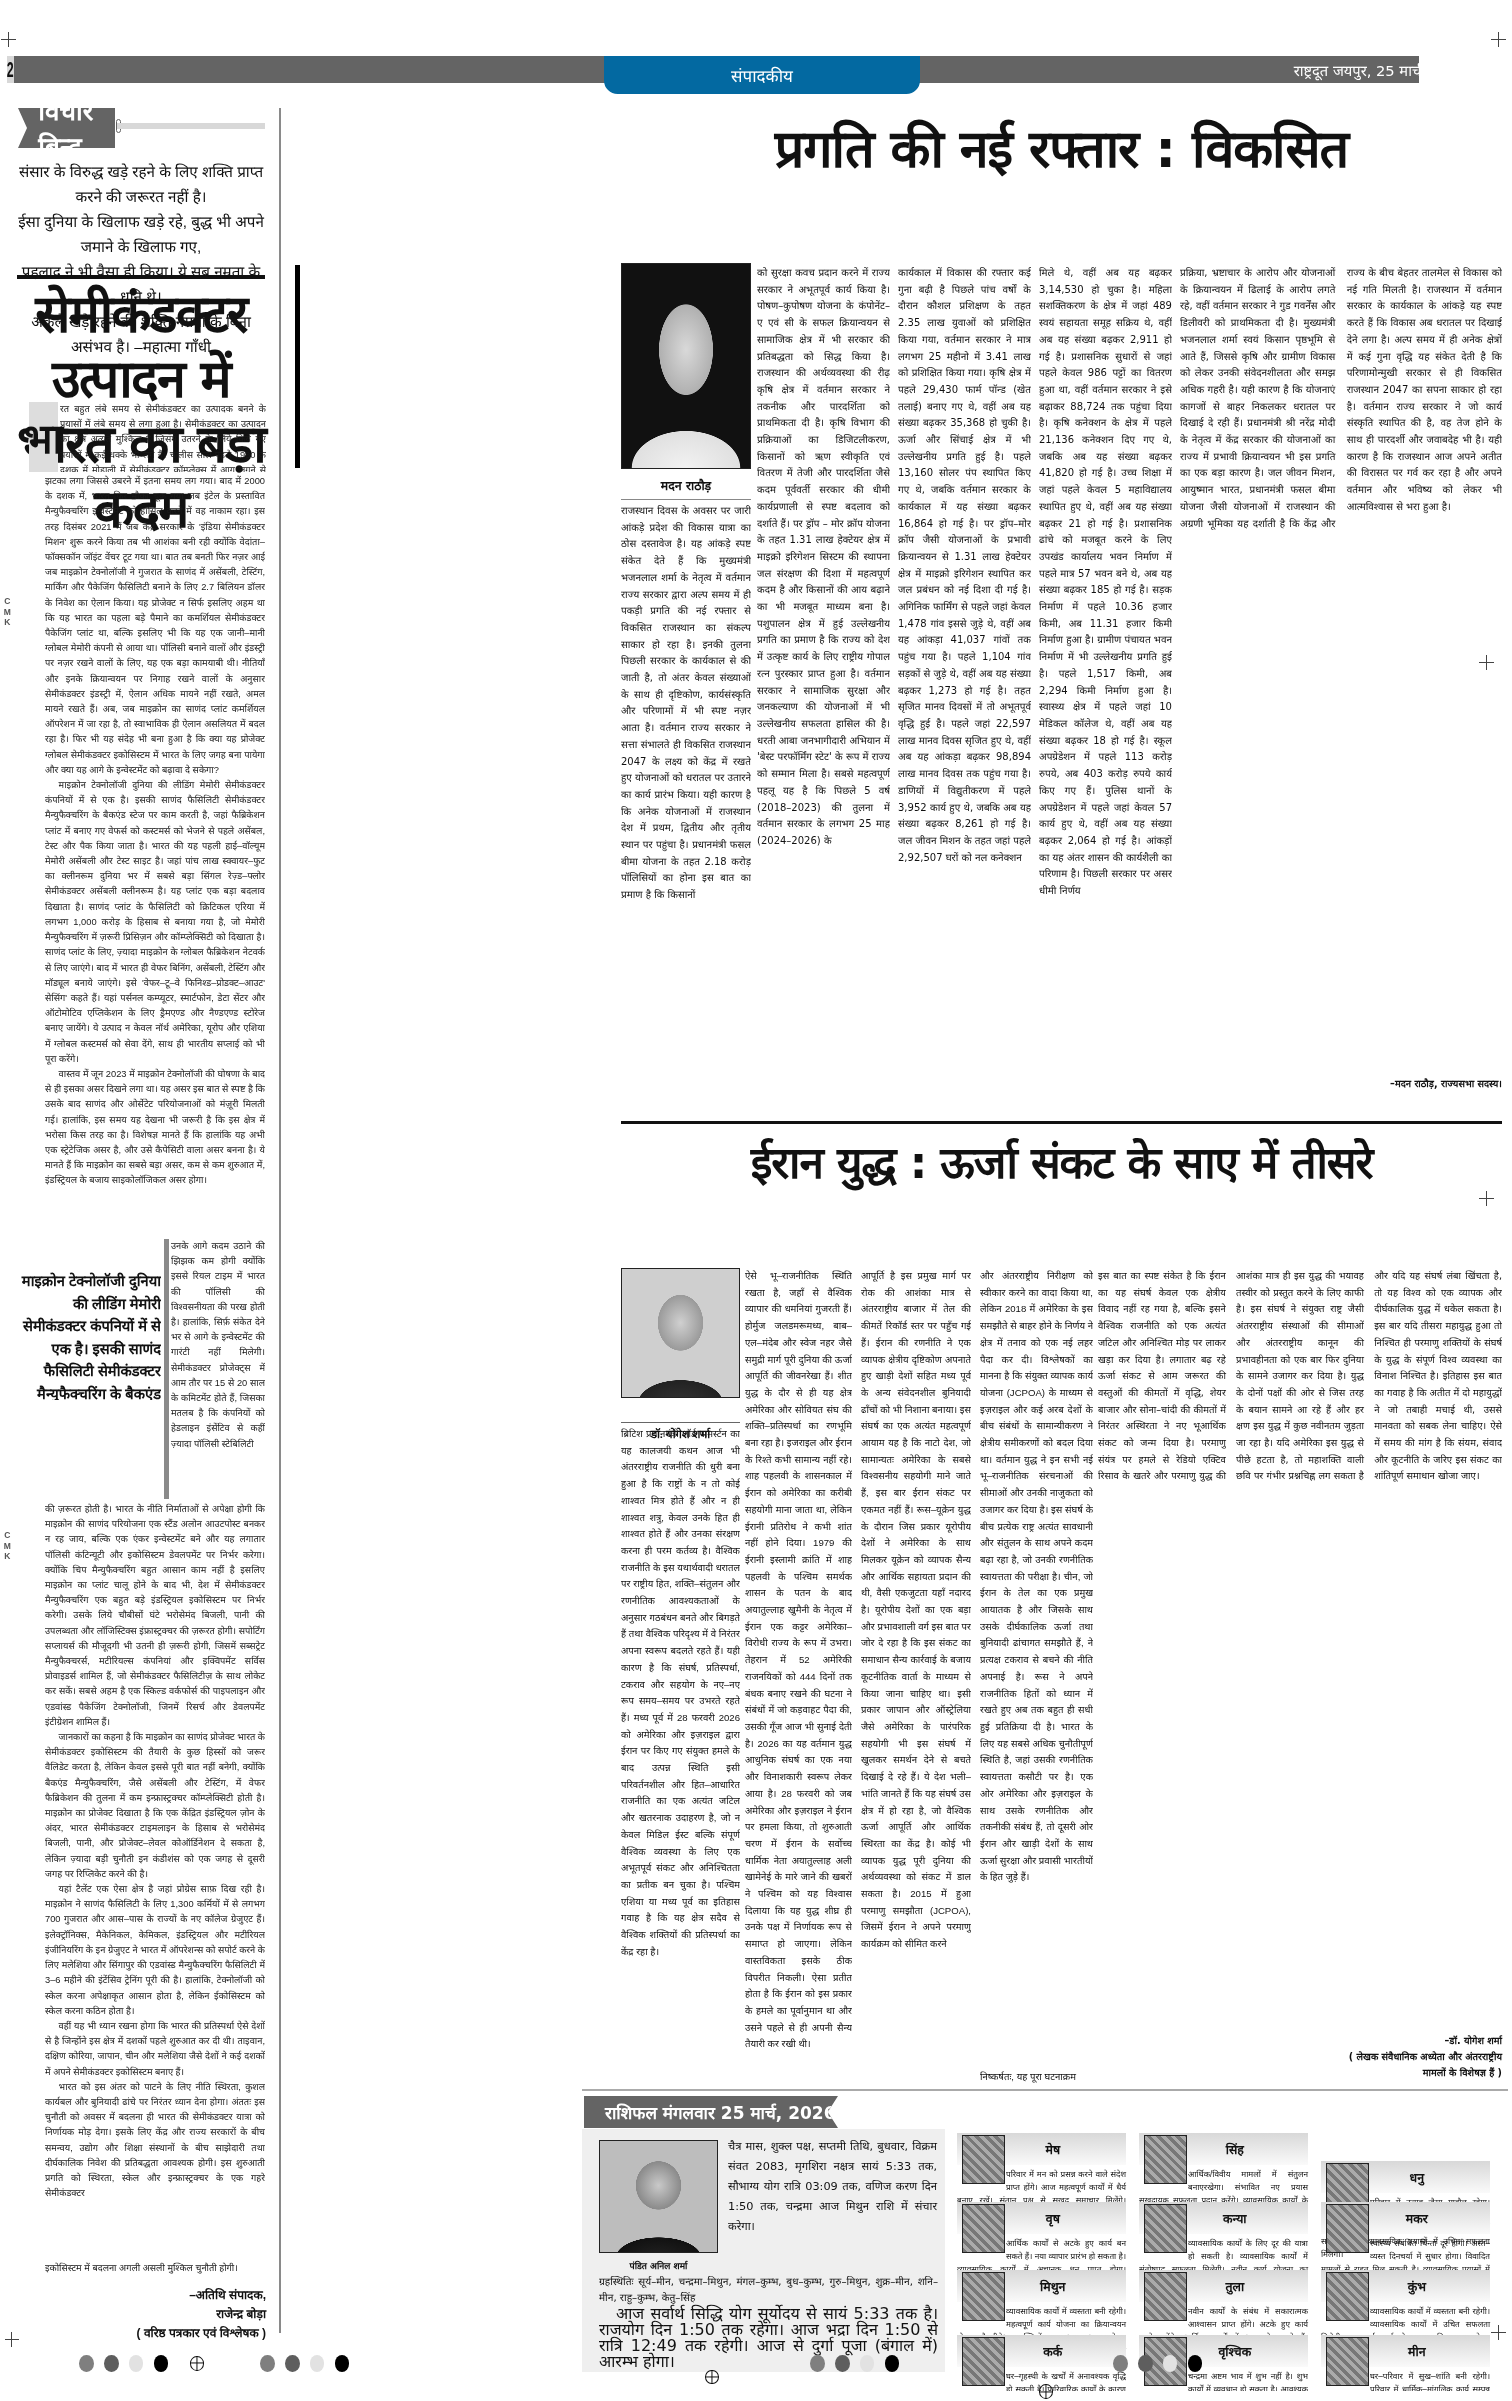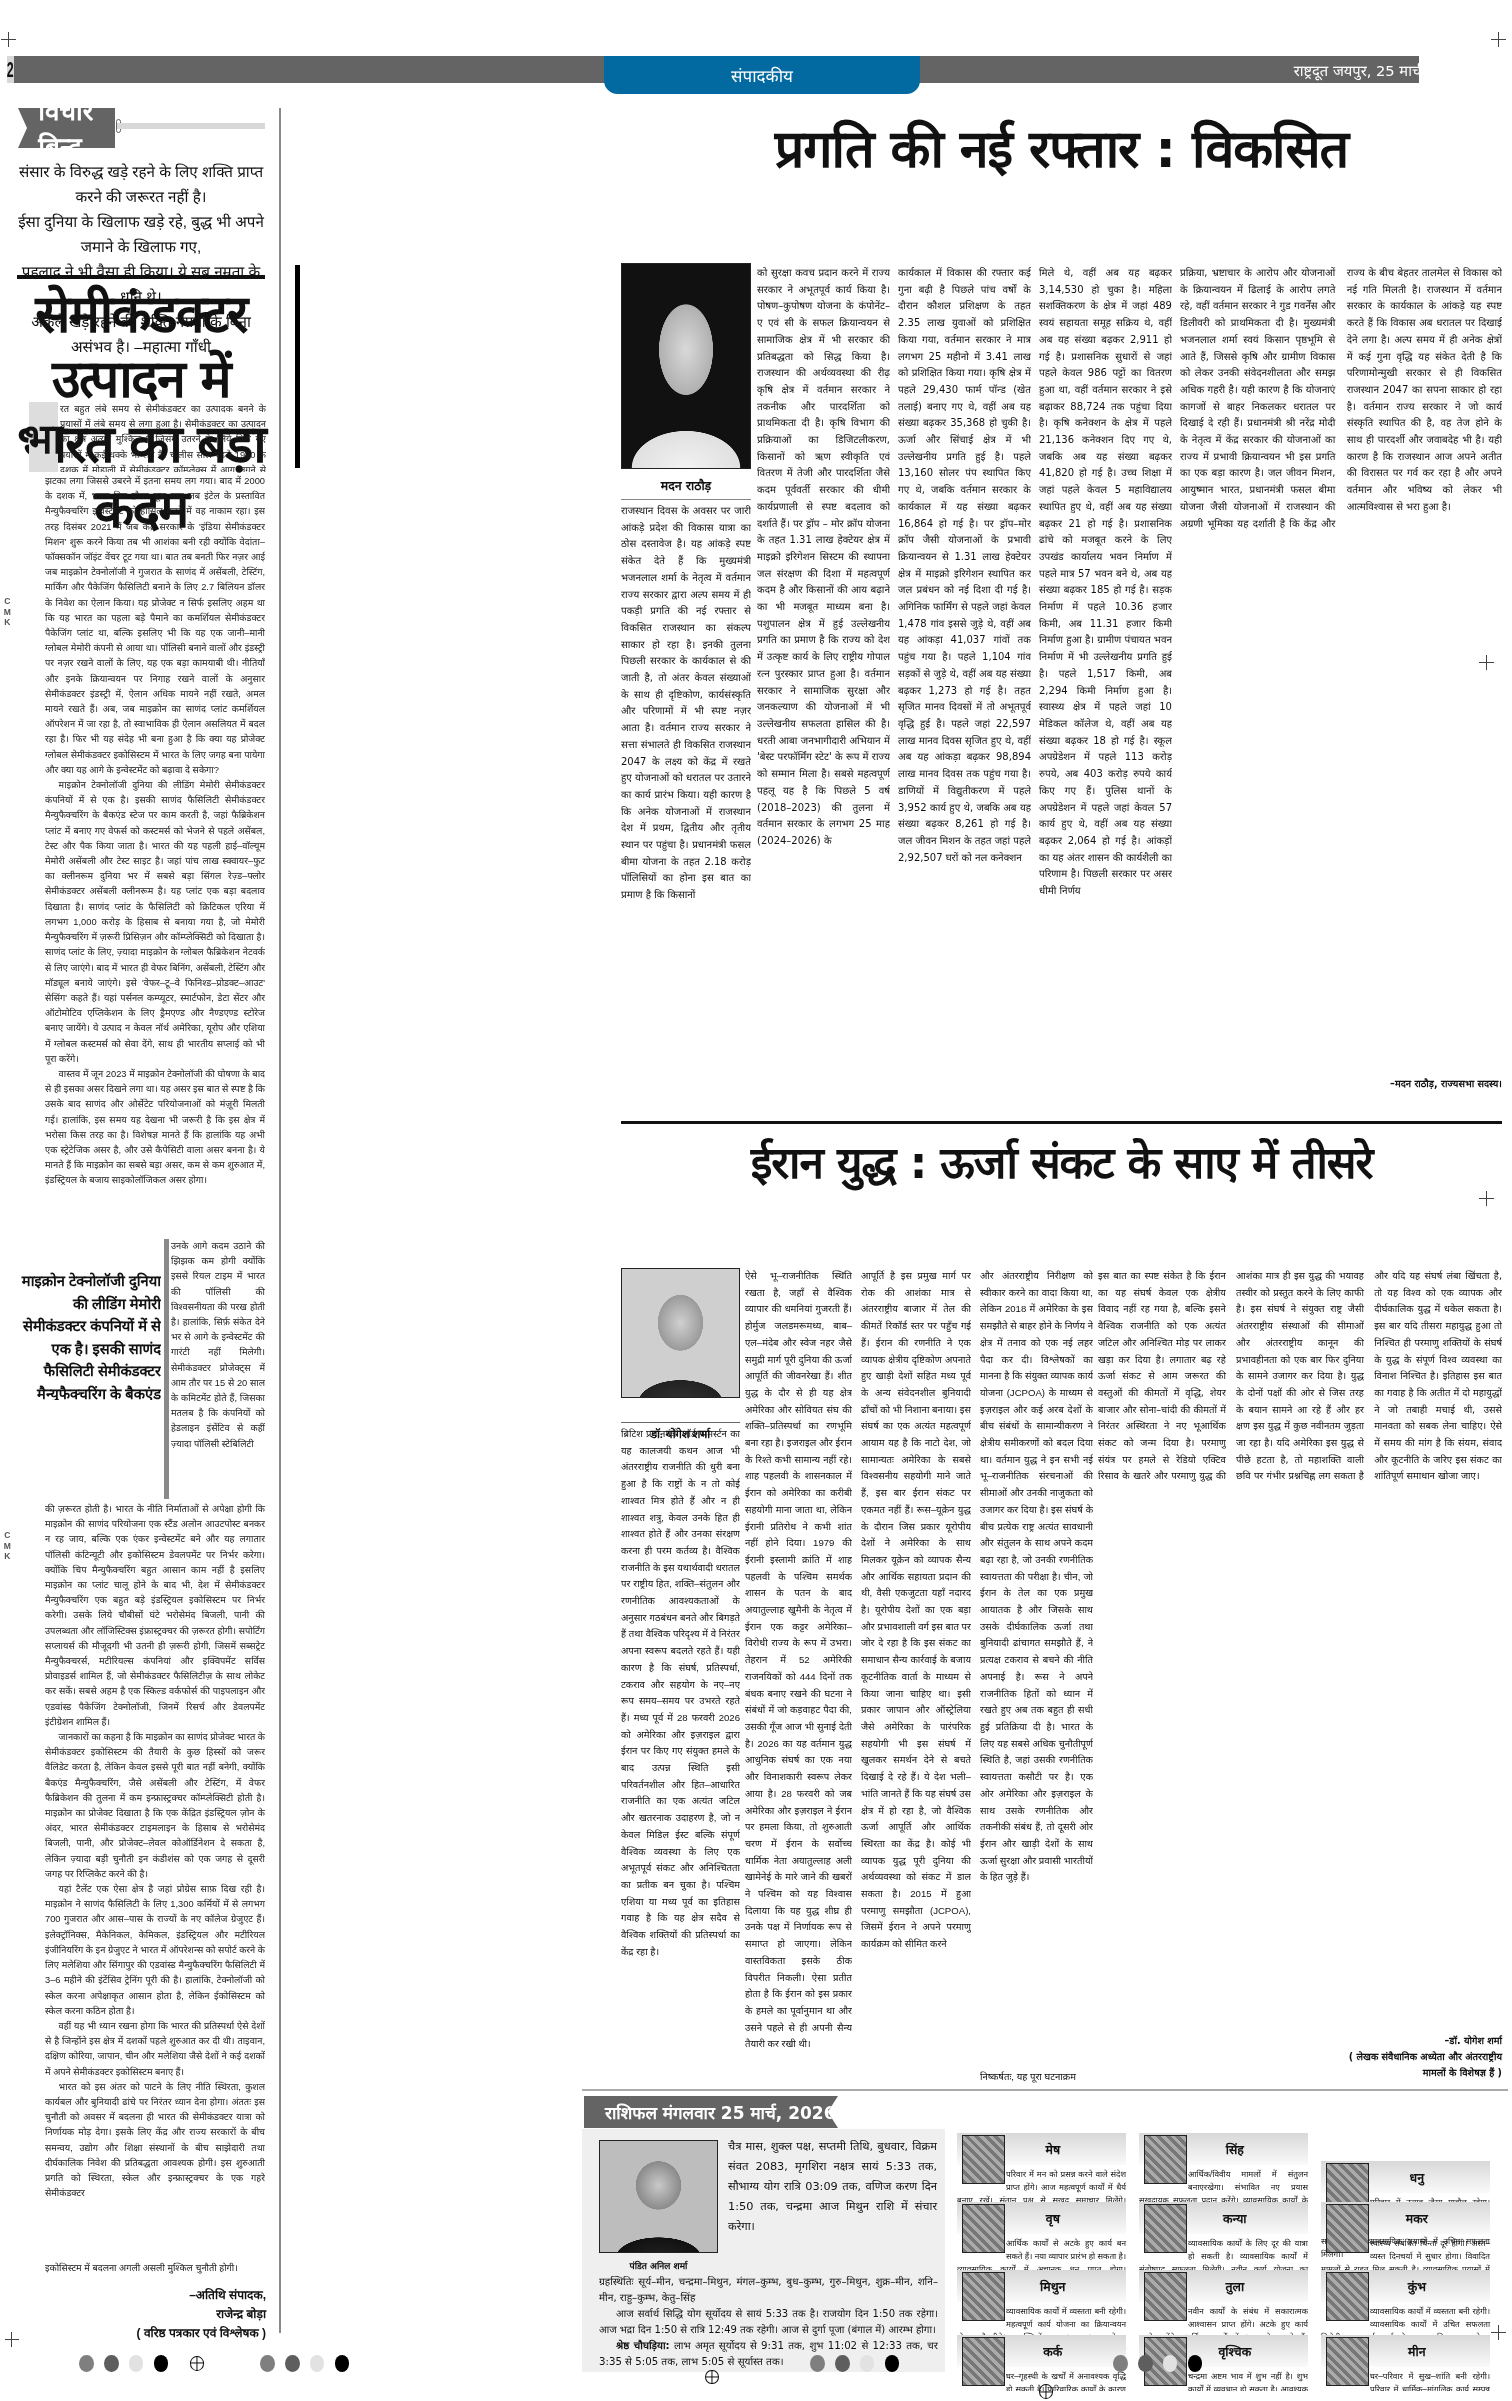--- a/index.html
+++ b/index.html
@@ -177,21 +177,21 @@
 <div class="abs" style="left:582px;top:2089px;width:926px;height:1.7px;background:#aaa;"></div>
 <div class="abs rashi-band" style="left:584px;top:2096px;width:254px;height:32px;">राशिफल मंगलवार 25 मार्च, 2026</div>
 
 <div class="abs panchang" style="left:582px;top:2129px;width:363px;height:243px;"></div>
 <div class="abs photo face3" style="left:599px;top:2140px;width:119px;height:113px;"></div>
 <div class="abs" style="left:599px;top:2259px;width:119px;font:bold 9px 'DejaVu Sans',sans-serif;text-align:center;">पंडित अनिल शर्मा</div>
 
 <div class="abs panchang-text" style="left:728px;top:2137px;width:209px;">चैत्र मास, शुक्ल पक्ष, सप्तमी तिथि, बुधवार, विक्रम संवत 2083, मृगशिरा नक्षत्र सायं 5:33 तक, सौभाग्य योग रात्रि 03:09 तक, वणिज करण दिन 1:50 तक, चन्द्रमा आज मिथुन राशि में संचार करेगा।</div>
 <div class="abs" style="left:599px;top:2274px;width:339px;height:96px;overflow:hidden;">
   <p class="panchang-text" style="font-size:10.2px;line-height:16px">ग्रहस्थितिः सूर्य–मीन, चन्द्रमा–मिथुन, मंगल–कुम्भ, बुध–कुम्भ, गुरु–मिथुन, शुक्र–मीन, शनि–मीन, राहु–कुम्भ, केतु–सिंह</p>
-  <p class="panchang-text" style="font-size:10px;line-height:16px;text-indent:17px">आज सर्वार्थ सिद्धि योग सूर्योदय से सायं 5:33 तक है। राजयोग दिन 1:50 तक रहेगा। आज भद्रा दिन 1:50 से रात्रि 12:49 तक रहेगी। आज से दुर्गा पूजा (बंगाल में) आरम्भ होगा।</p>
+  <p class="panchang-text" style="font-size:16px;line-height:16px;text-indent:17px">आज सर्वार्थ सिद्धि योग सूर्योदय से सायं 5:33 तक है। राजयोग दिन 1:50 तक रहेगा। आज भद्रा दिन 1:50 से रात्रि 12:49 तक रहेगी। आज से दुर्गा पूजा (बंगाल में) आरम्भ होगा।</p>
   <p class="panchang-text" style="font-size:10.2px;line-height:16px;text-indent:17px"><b>श्रेष्ठ चौघड़िया:</b><span> लाभ अमृत सूर्योदय से 9:31 तक, शुभ 11:02 से 12:33 तक, चर 3:35 से 5:05 तक, लाभ 5:05 से सूर्यास्त तक।</span></p>
 
 </div>
 
 <div class="zodiac-card" style="left:957px;top:2133px;">
   <div class="zodiac-img"></div>
   <div class="zodiac-head">मेष</div>
   <div class="zodiac-body"><span class="indent"></span><span>परिवार में मन को प्रसन्न करने वाले संदेश प्राप्त होंगे। आज महत्वपूर्ण कार्यों में धैर्य बनाए रखें। संतान पक्ष से सुखद समाचार मिलेंगे। व्यावसायिक/आर्थिक मामलों में लापरवाही ठीक नहीं रहेगी।</span></div>
 </div>
 <div class="zodiac-card" style="left:1139px;top:2133px;">

